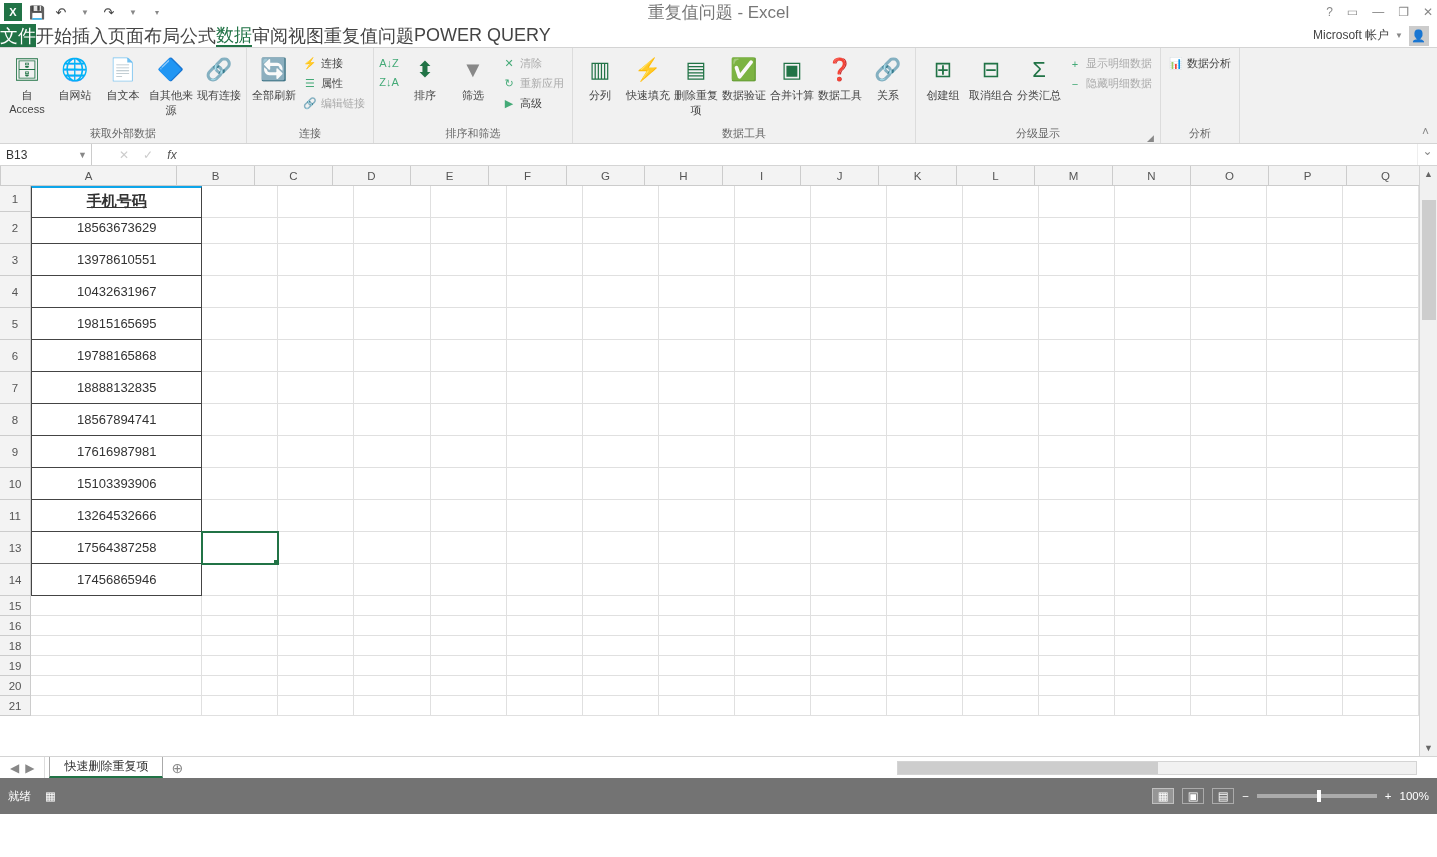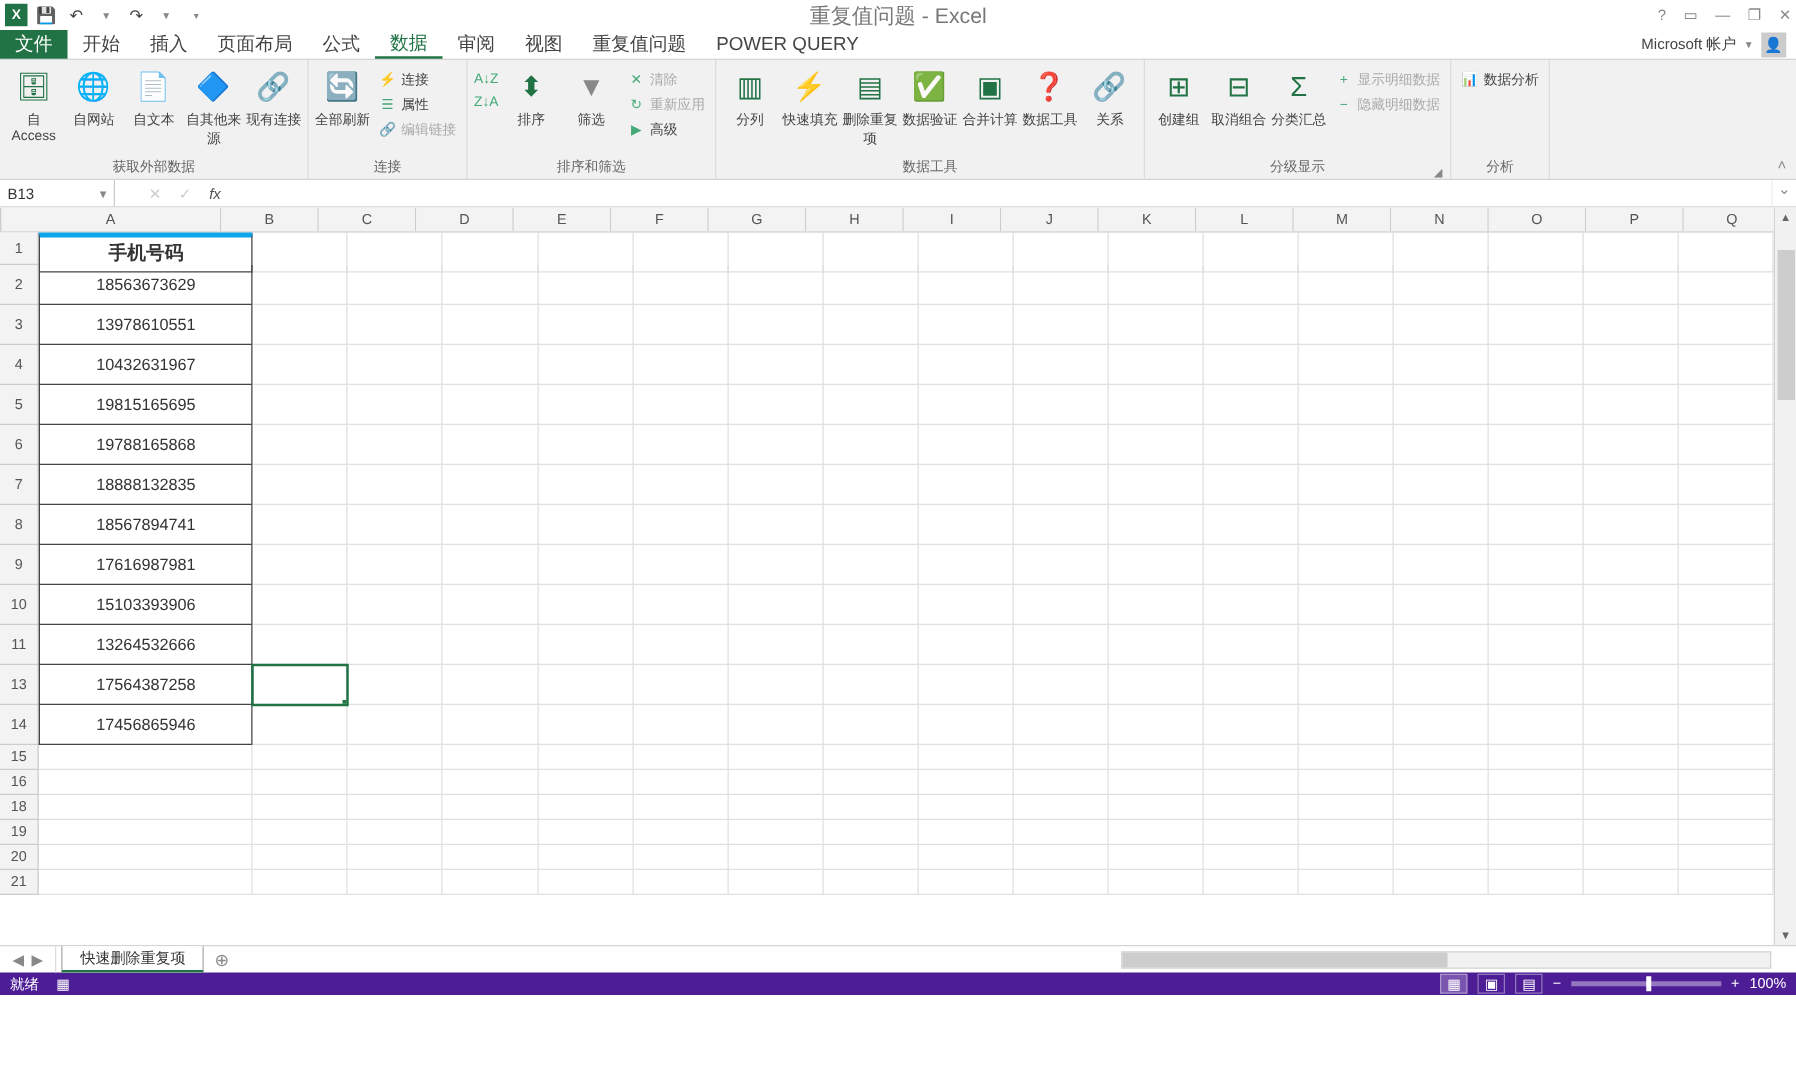--- a/index.html
+++ b/index.html
@@ -8,21 +8,21 @@
 
 .titlebar { height: 24px; background: #fff; display: flex; align-items: center; position: relative; }
 .qat { display: flex; align-items: center; gap: 6px; padding-left: 4px; }
 .qat-icon { width: 18px; height: 18px; display: flex; align-items: center; justify-content: center; color: #444; font-size: 13px; }
 .excel-logo { background: #217346; color: #fff; font-weight: bold; width: 18px; height: 18px; display:flex; align-items:center; justify-content:center; font-size:11px;}
 .title-text { position: absolute; left: 50%; transform: translateX(-50%); color: #777; font-size: 17px; }
 .window-controls { position: absolute; right: 4px; display: flex; gap: 14px; color: #888; }
 
 
 .menubar { height: 24px; background: #fff; display: flex; align-items: stretch; border-bottom: 1px solid #d4d4d4; }
-.menu-tab { padding: 0 12px; display: flex; align-items: center; font-size: 15px; color: #444; }
+.menu-tab { padding: 0 0; display: flex; align-items: center; font-size: 18px; color: #444; }
 .menu-tab.file { background: #217346; color: #fff; }
 .menu-tab.active { color: #217346; border-bottom: 2px solid #217346; background: #fff; font-weight: 500; }
 .menubar-right { margin-left: auto; display: flex; align-items: center; padding-right: 8px; gap: 6px; color: #444; }
 .avatar-box { width: 20px; height: 20px; background: #ccc; display:flex; align-items:center; justify-content:center; color:#fff;}
 
 
 .ribbon { height: 96px; background: #f1f1f1; border-bottom: 1px solid #d4d4d4; display: flex; position: relative; }
 .ribbon-group { border-right: 1px solid #dcdcdc; display: flex; flex-direction: column; padding: 2px 4px 0; }
 .group-body { flex: 1; display: flex; align-items: flex-start; gap: 2px; padding-top: 2px;}
 .group-label { text-align: center; font-size: 11px; color: #666; padding-bottom: 2px; position:relative;}
@@ -65,41 +65,41 @@
 .data-row .cell.colA { border-right: 1px solid #444; border-bottom: 1px solid #444; }
 .data-row.header-row { height: 26px;}
 .data-row.header-row .cell.colA { font-weight: bold; font-size: 15px; line-height:26px;}
 .data-row.header-row .row-h { height:26px; line-height:26px;}
 .data-row { height: 32px; }
 .data-row .row-h { height: 32px; line-height: 32px;}
 .data-row .cell { height: 32px; line-height: 32px;}
 .data-row .cell.reg { border-bottom: 1px solid #e0e0e0;}
 .colA-left-border { border-left: 1px solid #444; }
 
-.first-data-top .cell.colA { border-top: 4px solid #0ea5e9; }
+.first-data-top .cell.colA { border-top: 2px solid #0ea5e9; text-decoration: underline; }
 
 
 .selected-cell { outline: 2px solid #217346; outline-offset: -1px; position:relative;}
 .selected-cell::after { content:''; position:absolute; right:-3px; bottom:-3px; width:6px; height:6px; background:#217346;}
 
 .vscroll { width: 18px; background: #f1f1f1; border-left:1px solid #d4d4d4; display:flex; flex-direction:column; align-items:center;}
 .vscroll .thumb { width:14px; flex:0 0 120px; background:#cdcdcd; margin-top:18px;}
 .vscroll .arrow { font-size:9px; color:#666; height:16px; display:flex; align-items:center; justify-content:center;}
 
 
 .sheet-bar { height: 22px; background: #fff; border-top: 1px solid #d4d4d4; display: flex; align-items: stretch; }
 .sheet-nav { display:flex; align-items:center; gap:6px; padding: 0 10px; color:#888; border-right:1px solid #ddd;}
 .sheet-tab { padding: 0 14px; border: 1px solid #aaa; border-top: none; background: #fff; font-size: 12px; display:flex; align-items:center; margin-left: 4px; border-bottom:2px solid #217346;}
 .sheet-add { width: 28px; display:flex; align-items:center; justify-content:center; color:#888; font-size:14px;}
 .hscroll-area { flex:1; display:flex; align-items:center; justify-content:flex-end; padding-right: 20px;}
 .hscroll { width: 520px; height: 14px; background:#f1f1f1; border:1px solid #d4d4d4; position:relative;}
 .hscroll .hthumb { position:absolute; left:0; top:0; bottom:0; width:260px; background:#cdcdcd;}
 
 
-.statusbar { height: 18px; background: #4c1d95; color: #fff; display: flex; align-items: center; font-size: 11.5px; padding: 0 8px; }
+.statusbar { height: 36px; background: #737373; color: #fff; display: flex; align-items: center; font-size: 11.5px; padding: 0 8px; }
 .statusbar .sb-left { display:flex; gap:14px; align-items:center;}
 .statusbar .sb-right { margin-left:auto; display:flex; align-items:center; gap:8px;}
 .view-btn { width:22px; height:16px; display:flex; align-items:center; justify-content:center; border:1px solid rgba(255,255,255,0.4);}
 .view-btn.active { background: rgba(255,255,255,0.25);}
 .zoom-slider { width: 120px; height: 4px; background: rgba(255,255,255,0.4); position:relative;}
 .zoom-slider .zthumb { position:absolute; left:50%; top:-4px; width:4px; height:12px; background:#fff;}
 </style>
 </head>
 <body>
 

